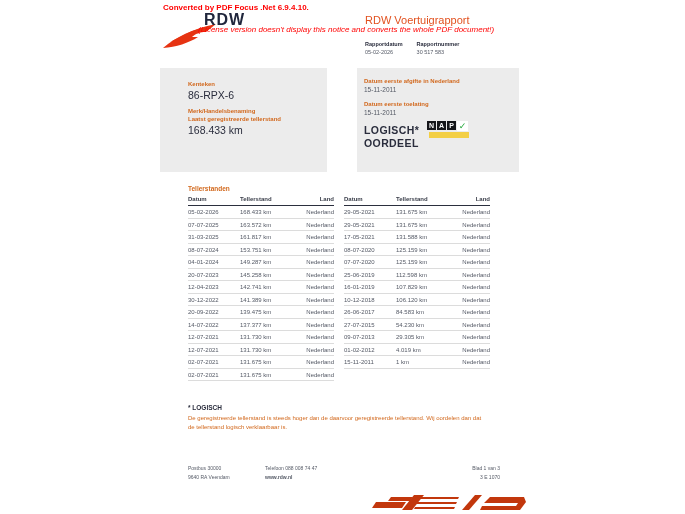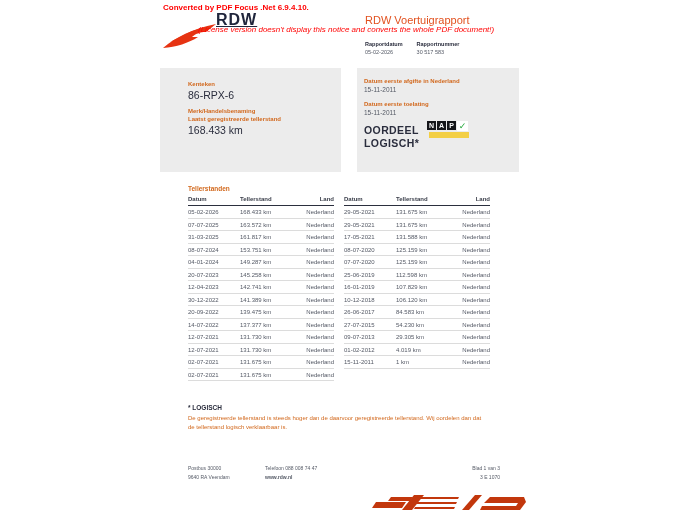--- a/index.html
+++ b/index.html
@@ -8,31 +8,31 @@
     font-family:"Liberation Sans","DejaVu Sans",sans-serif;
     -webkit-font-smoothing:antialiased;
   }
   .abs{position:absolute;}
 
   
   .wm1{left:163px;top:3px;font-size:8px;font-weight:bold;color:#ff0000;white-space:nowrap;z-index:30;}
   .wm2{left:162px;top:25px;font-size:8px;font-style:italic;color:#ff0000;white-space:nowrap;z-index:30;margin-left:36px;}
 
   
-  .logo-text{left:216px;top:11px;font-size:16px;font-weight:bold;color:#20263c;letter-spacing:1px;z-index:5;text-decoration:underline;}
+  .logo-text{left:204px;top:11px;font-size:16px;font-weight:bold;color:#20263c;letter-spacing:1px;z-index:5;}
   .logo-flag{left:162px;top:22px;z-index:4;}
   .doc-title{left:365px;top:14px;font-size:11px;color:#e2511f;white-space:nowrap;z-index:5;}
   .meta{left:365px;top:41px;display:flex;gap:14px;z-index:5;}
   .meta .col{display:flex;flex-direction:column;gap:2px;}
   .meta .lbl{font-size:5.5px;font-weight:bold;color:#2a2d3d;}
   .meta .val{font-size:5.5px;color:#555a66;}
 
   
   .panel{background:#ececec;}
-  .panel-left{left:160px;top:68px;width:181px;height:104px;box-sizing:border-box;padding:13px 0 0 28px;}
+  .panel-left{left:160px;top:68px;width:167px;height:104px;box-sizing:border-box;padding:13px 0 0 28px;}
   .panel-right{left:357px;top:68px;width:162px;height:104px;box-sizing:border-box;padding:10px 0 0 7px;position:absolute;}
   .olbl{font-size:6px;font-weight:bold;color:#d2691e;margin:0 0 2px 0;}
   .bigval{font-size:10.5px;color:#2a2d3d;margin:0 0 6px 0;line-height:12.5px;}
   .merk{width:130px;}
   .smval{font-size:6.5px;color:#555a66;margin:0 0 8px 0;}
   .oordeel{font-size:10.5px;font-weight:bold;color:#2a2d3d;letter-spacing:0.4px;line-height:13px;margin-top:7px;}
 
   
   .nap{position:absolute;left:70px;top:53px;width:44px;height:17px;}
   .nap-bar{position:absolute;left:2px;bottom:0;width:40px;height:6px;background:#f3cf45;}
@@ -100,22 +100,22 @@
   <div class="olbl">Laatst geregistreerde tellerstand</div>
   <div class="bigval">168.433 km</div>
 </div>
 
 <div class="panel panel-right">
   <div class="olbl">Datum eerste afgifte in Nederland</div>
   <div class="smval">15-11-2011</div>
   <div class="olbl">Datum eerste toelating</div>
   <div class="smval">15-11-2011</div>
   <div class="oordeel">
+    <div>LOGISCH*</div>
     <div>OORDEEL</div>
-    <div>LOGISCH*</div>
   </div>
   <div class="nap">
     <div class="nap-bar"></div>
     <div class="nap-row">
       <span class="nap-sq">N</span>
       <span class="nap-sq">A</span>
       <span class="nap-sq">P</span>
       <span class="nap-check">✓</span>
     </div>
   </div>

